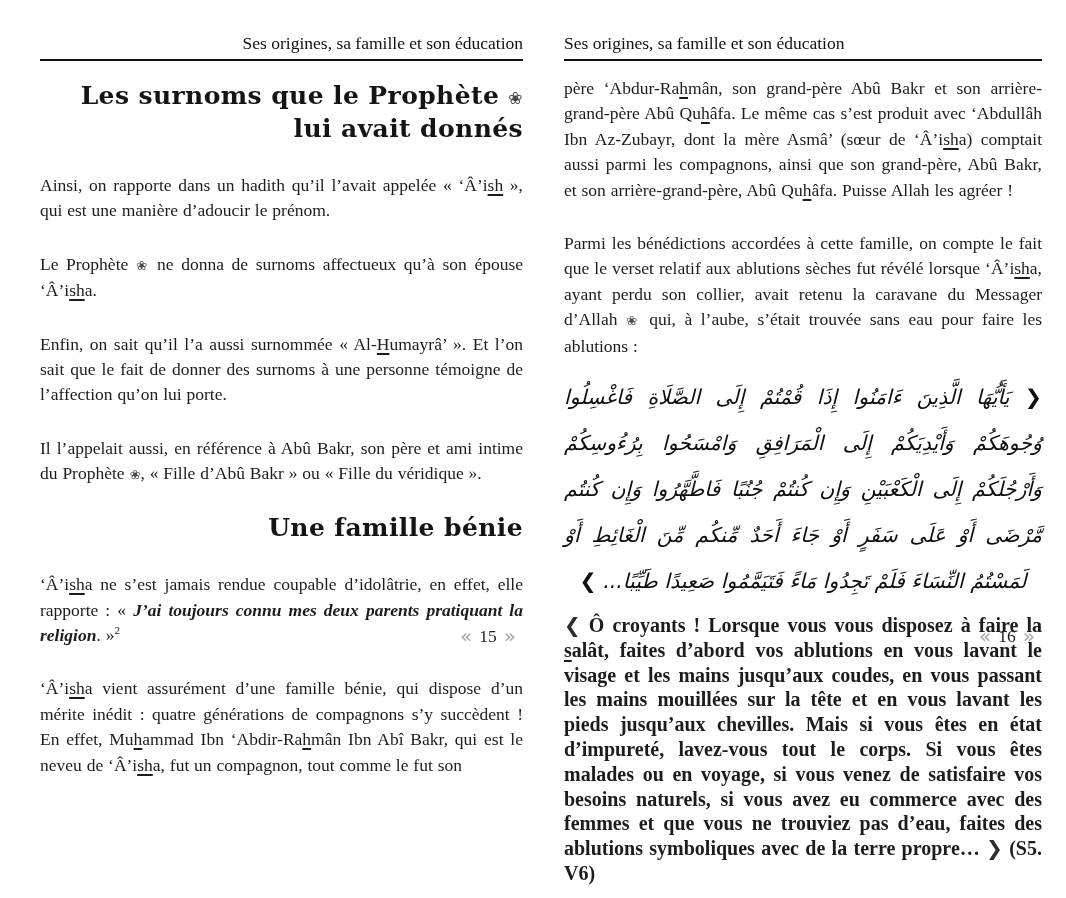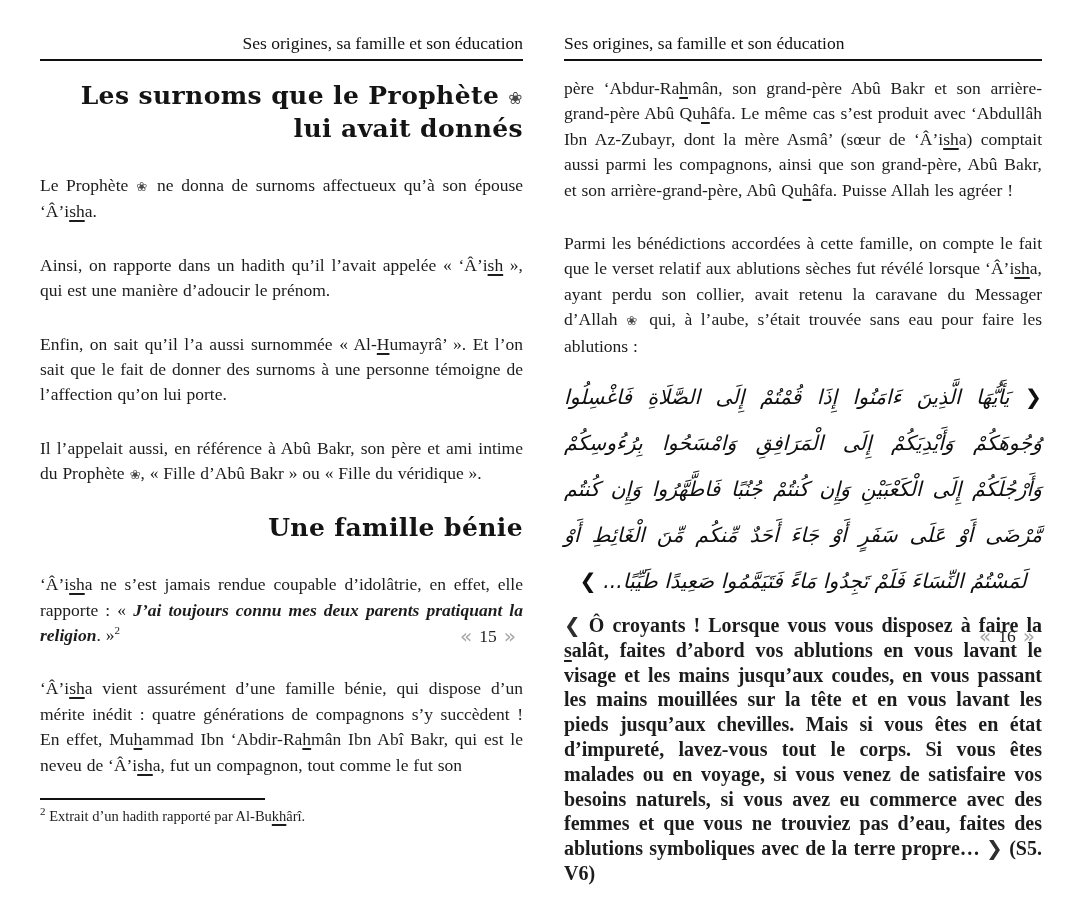--- a/index.html
+++ b/index.html
@@ -65,34 +65,30 @@
   }
 </style>
 </head>
 <body>
 
 <div class="page page-left">
   <div class="running-header">Ses origines, sa famille et son éducation</div>
 
   <h1><span>Les surnoms que le Prophète </span><span class="saw saw-h">❀</span><span> lui avait donnés</span></h1>
 
+  <p class="body"><span>Ainsi, on rapporte dans un hadith qu’il l’avait appelée « ‘Â’i</span><span class="u">sh</span><span> », qui est une manière d’adoucir le prénom.</span></p>
   <p class="body"><span>Le Prophète </span><span class="saw">❀</span><span> ne donna de surnoms affectueux qu’à son épouse ‘Â’i</span><span class="u">sh</span><span>a.</span></p>
-  <p class="body"><span>Ainsi, on rapporte dans un hadith qu’il l’avait appelée « ‘Â’i</span><span class="u">sh</span><span> », qui est une manière d’adoucir le prénom.</span></p>
   <p class="body"><span>Enfin, on sait qu’il l’a aussi surnommée « Al-</span><span class="u">H</span><span>umayrâ’ ». Et l’on sait que le fait de donner des surnoms à une personne témoigne de l’affection qu’on lui porte.</span></p>
   <p class="body"><span>Il l’appelait aussi, en référence à Abû Bakr, son père et ami intime du Prophète </span><span class="saw">❀</span><span>, « Fille d’Abû Bakr » ou « Fille du véridique ».</span></p>
 
   <h1 class="h2">Une famille bénie</h1>
 
   <p class="body"><span>‘Â’i</span><span class="u">sh</span><span>a ne s’est jamais rendue coupable d’idolâtrie, en effet, elle rapporte : « </span><span class="bi">J’ai toujours connu mes deux parents pratiquant la religion</span><span>. »</span><span class="sup">2</span></p>
   <p class="body"><span>‘Â’i</span><span class="u">sh</span><span>a vient assurément d’une famille bénie, qui dispose d’un mérite inédit : quatre générations de compagnons s’y succèdent ! En effet, Mu</span><span class="u">h</span><span>ammad Ibn ‘Abdir-Ra</span><span class="u">h</span><span>mân Ibn Abî Bakr, qui est le neveu de ‘Â’i</span><span class="u">sh</span><span>a, fut un compagnon, tout comme le fut son</span></p>
 
-  <div class="footnote-block">
-    <div class="footnote-rule"></div>
-    <p class="footnote"><span class="sup">2</span><span> Extrait d’un hadith rapporté par Al-Bu</span><span class="u">kh</span><span>ârî.</span></p>
-  </div>
 
   <div class="pagenum">
     <span class="orn-bracket">«</span><span>15</span><span class="orn-bracket">»</span>
   </div>
 </div>
 
 <div class="page page-right">
   <div class="running-header">Ses origines, sa famille et son éducation</div>
 
   <p class="body" style="margin-top:15px;"><span>père ‘Abdur-Ra</span><span class="u">h</span><span>mân, son grand-père Abû Bakr et son arrière-grand-père Abû Qu</span><span class="u">h</span><span>âfa. Le même cas s’est produit avec ‘Abdullâh Ibn Az-Zubayr, dont la mère Asmâ’ (sœur de ‘Â’i</span><span class="u">sh</span><span>a) comptait aussi parmi les compagnons, ainsi que son grand-père, Abû Bakr, et son arrière-grand-père, Abû Qu</span><span class="u">h</span><span>âfa. Puisse Allah les agréer !</span></p>

